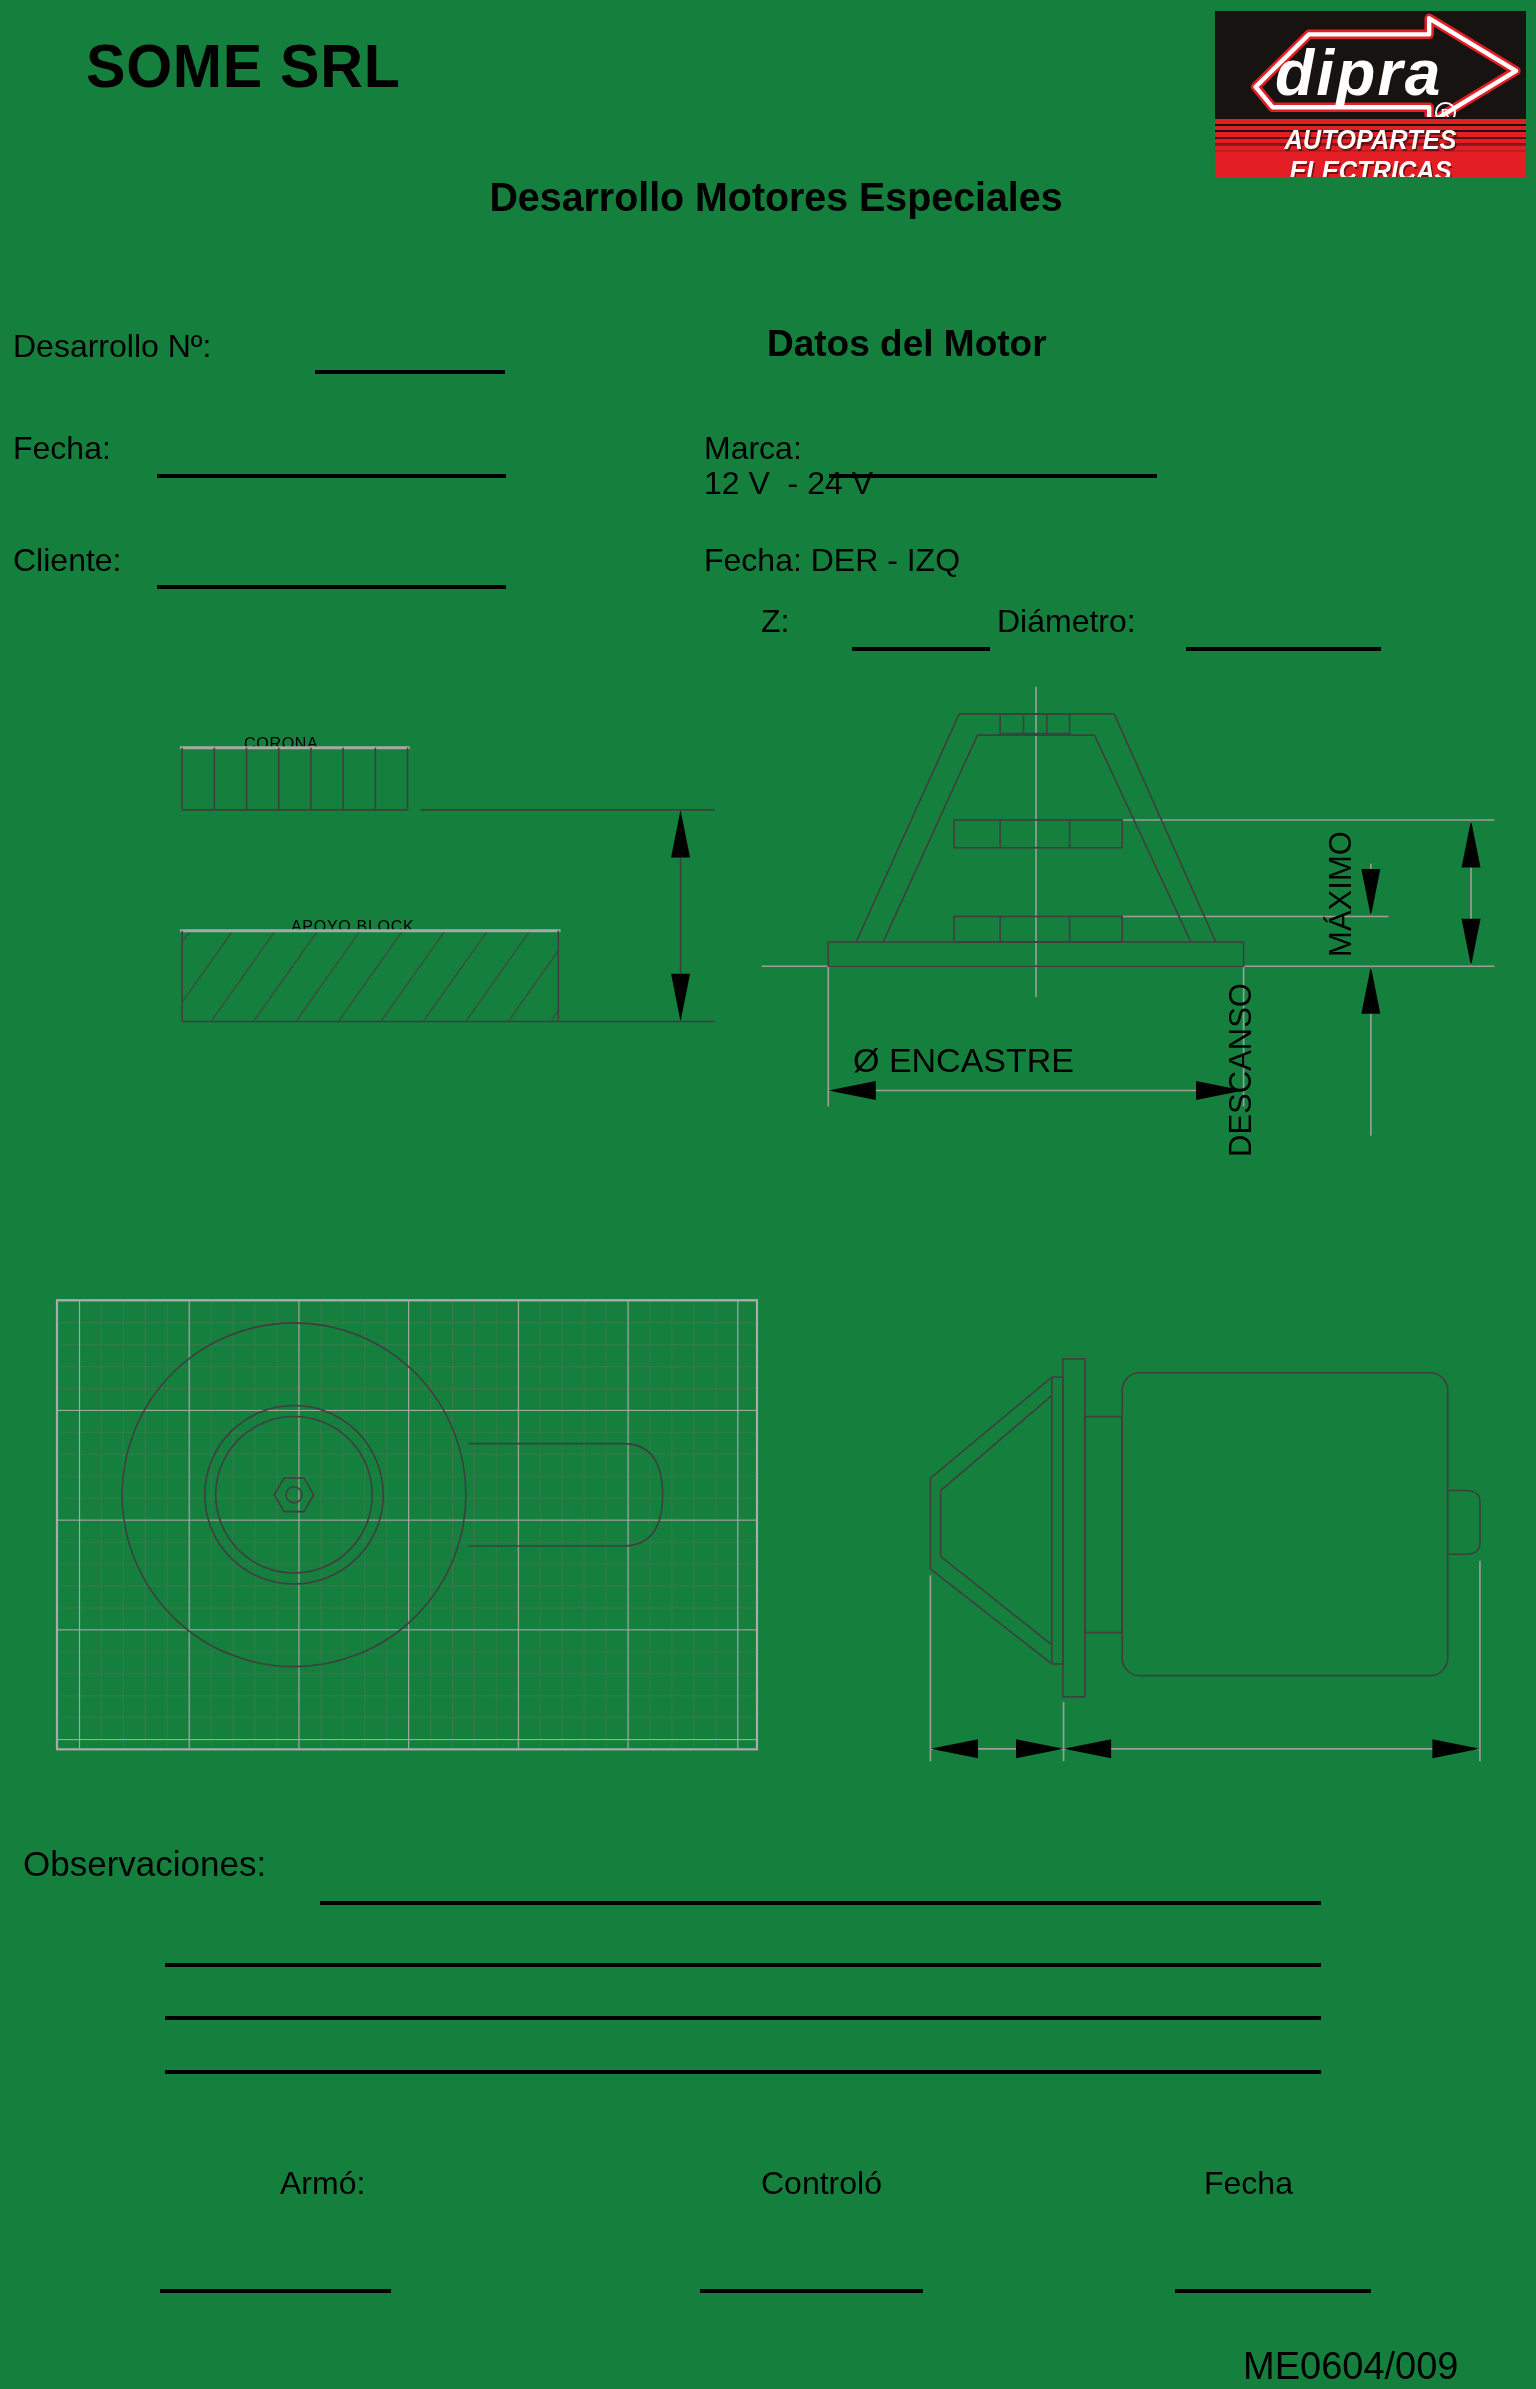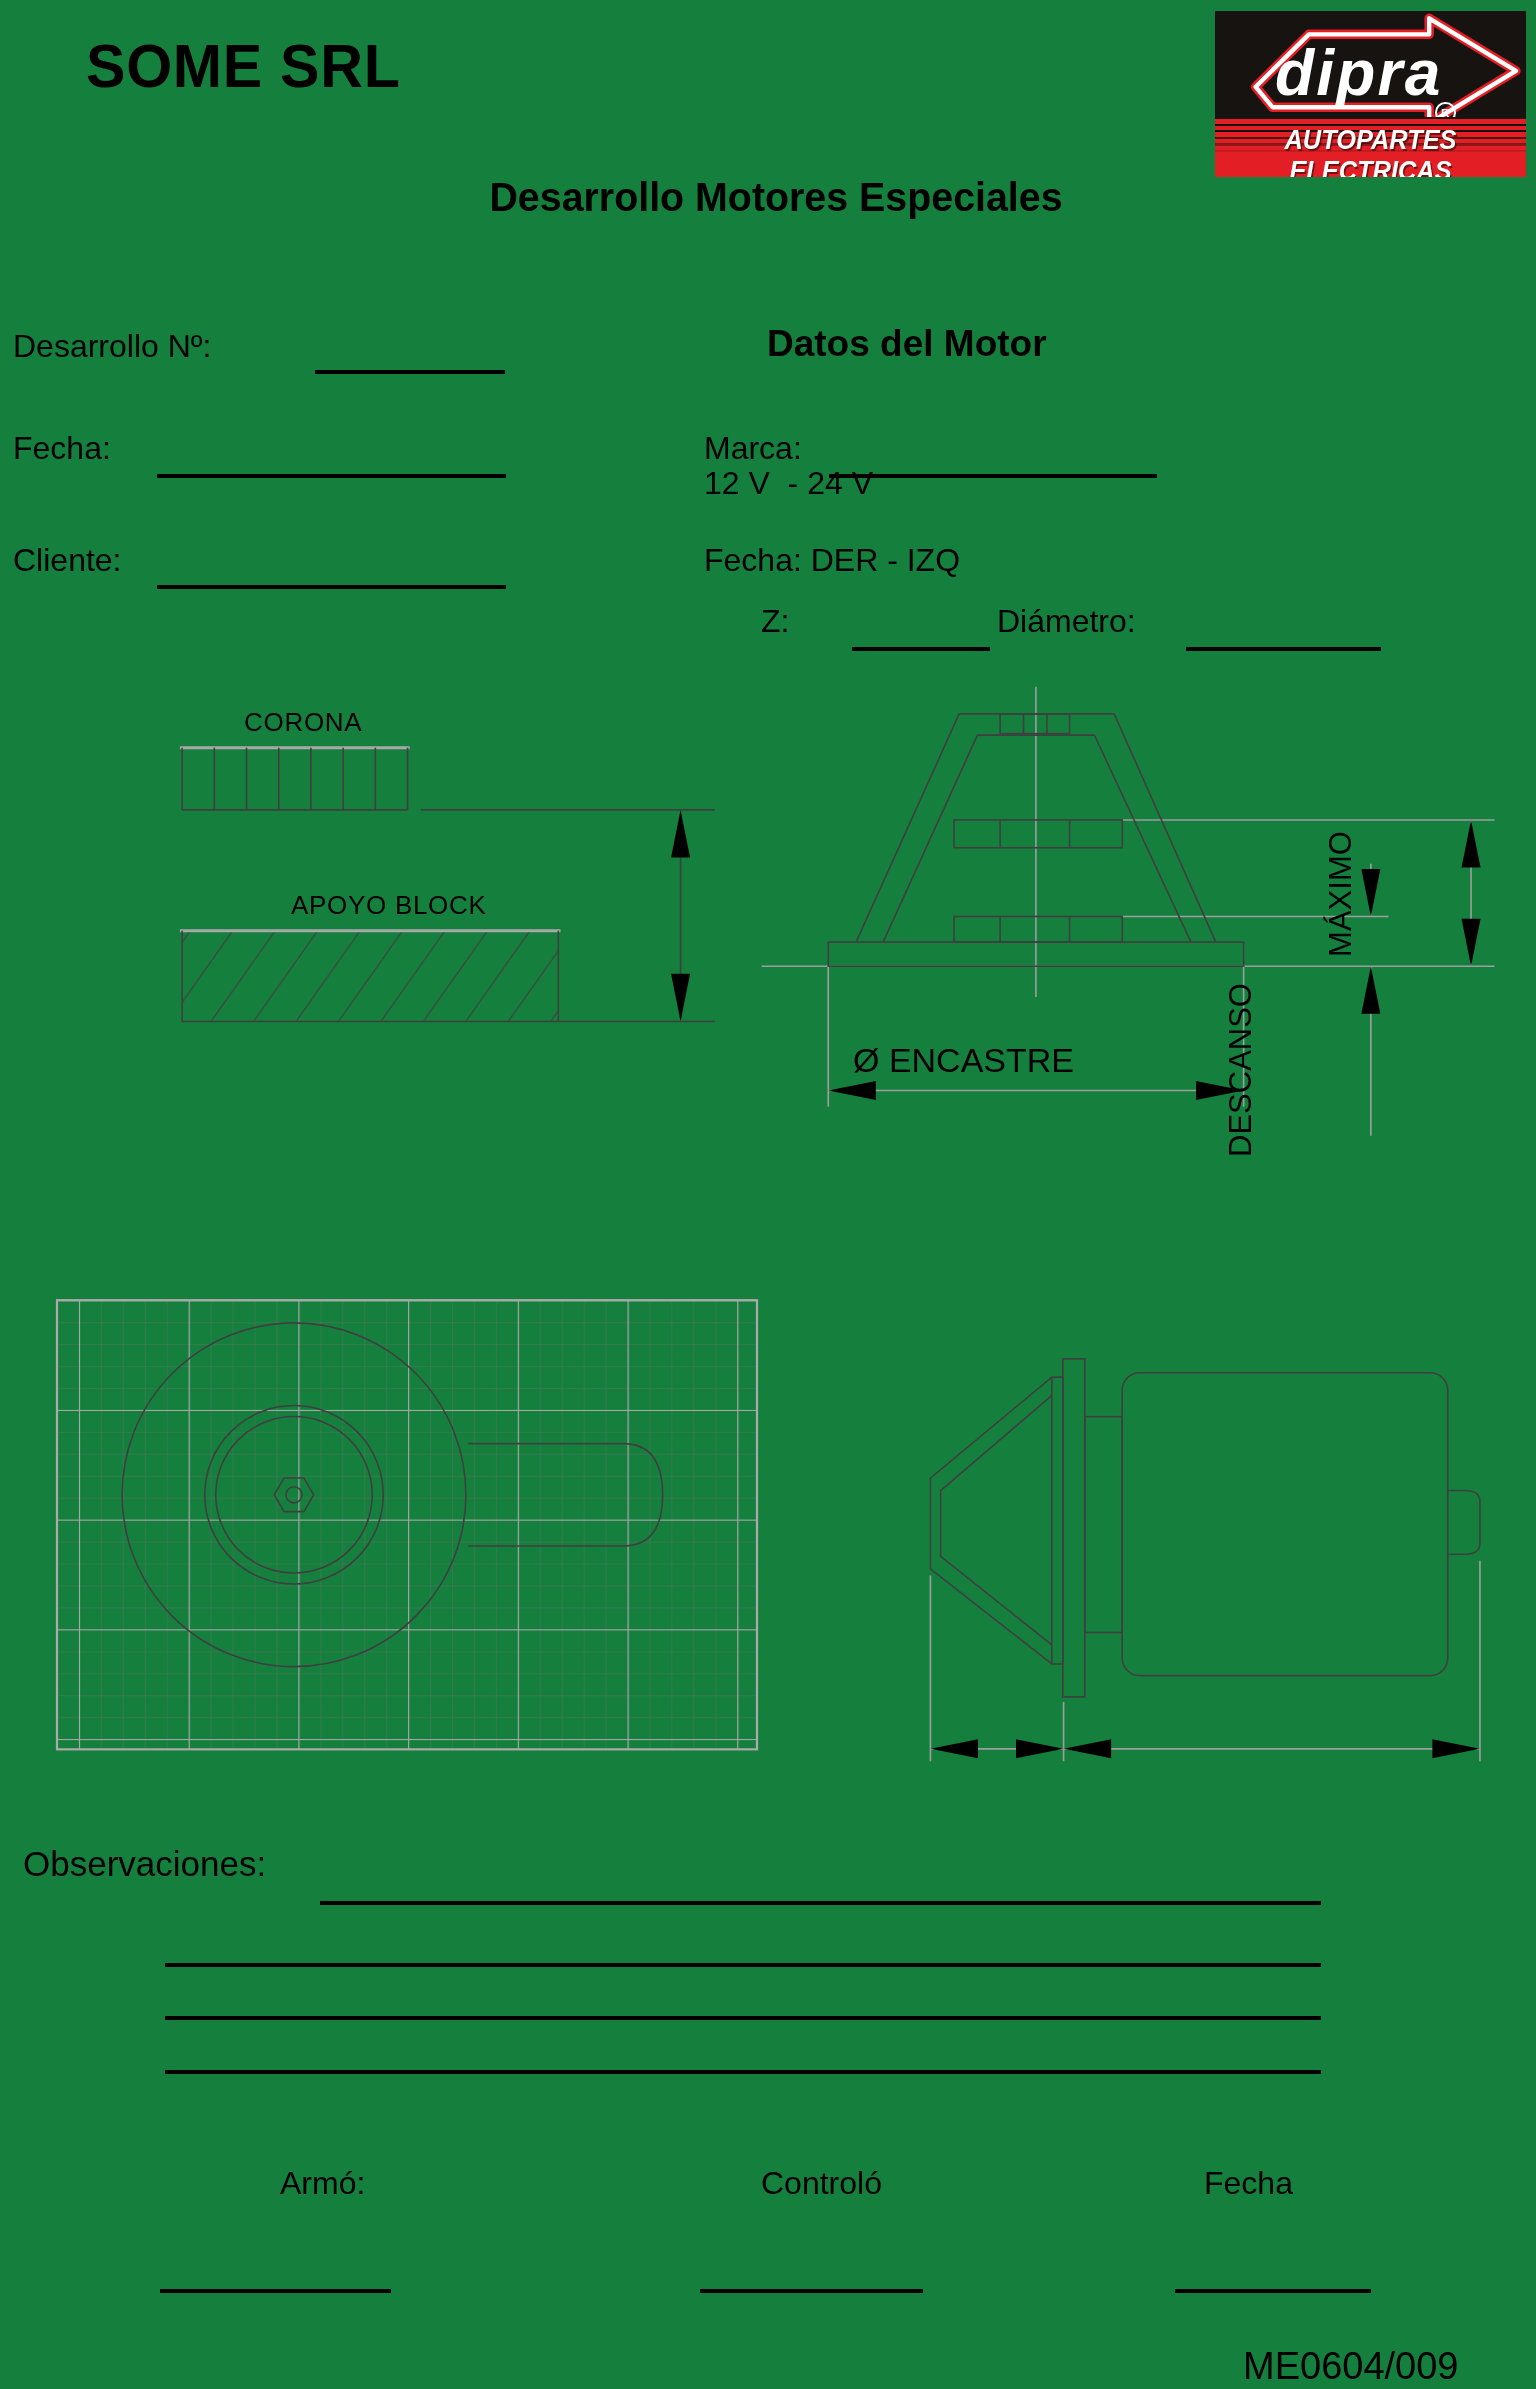--- a/index.html
+++ b/index.html
@@ -28,21 +28,21 @@
     color:#fff; letter-spacing:2.2px; }
   .logo-reg { position:absolute; left:220px; top:91px; width:20.5px; height:20.5px; border:2.2px solid #fff;
     border-radius:50%; color:#fff; font-size:11.7px; font-weight:bold; text-align:center; line-height:17px; }
 
   
   .lbl { font-size:32px; }
   .b { font-weight:bold; }
   .fill-line { position:absolute; height:3.7px; background:#000; }
 
   
-  .draw-lbl { font-size:26px; letter-spacing:0.7px; }
+  .draw-lbl { font-size:16px; letter-spacing:0.7px;margin-top:28px; }
   .dim-lbl { font-size:34px; }
   .rot { transform:rotate(-90deg); transform-origin:center; white-space:nowrap; font-size:31px; }
 
   
   .obs { font-size:35px; }
   .sig { font-size:32px; }
   .doc { font-size:38px; }
 
   svg { position:absolute; overflow:visible; }
   .dk { stroke:#3f3f3f; stroke-width:2.2; fill:none; }

